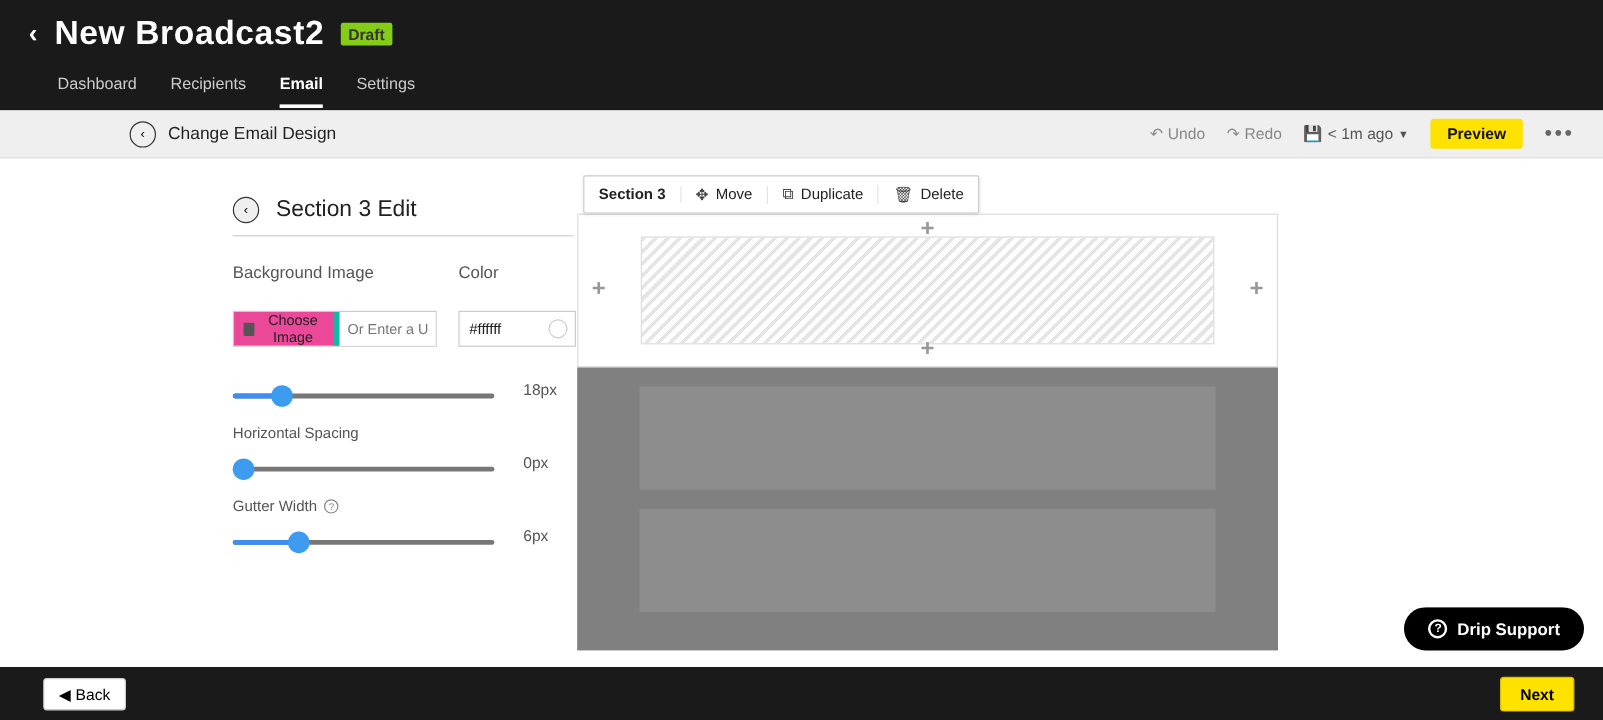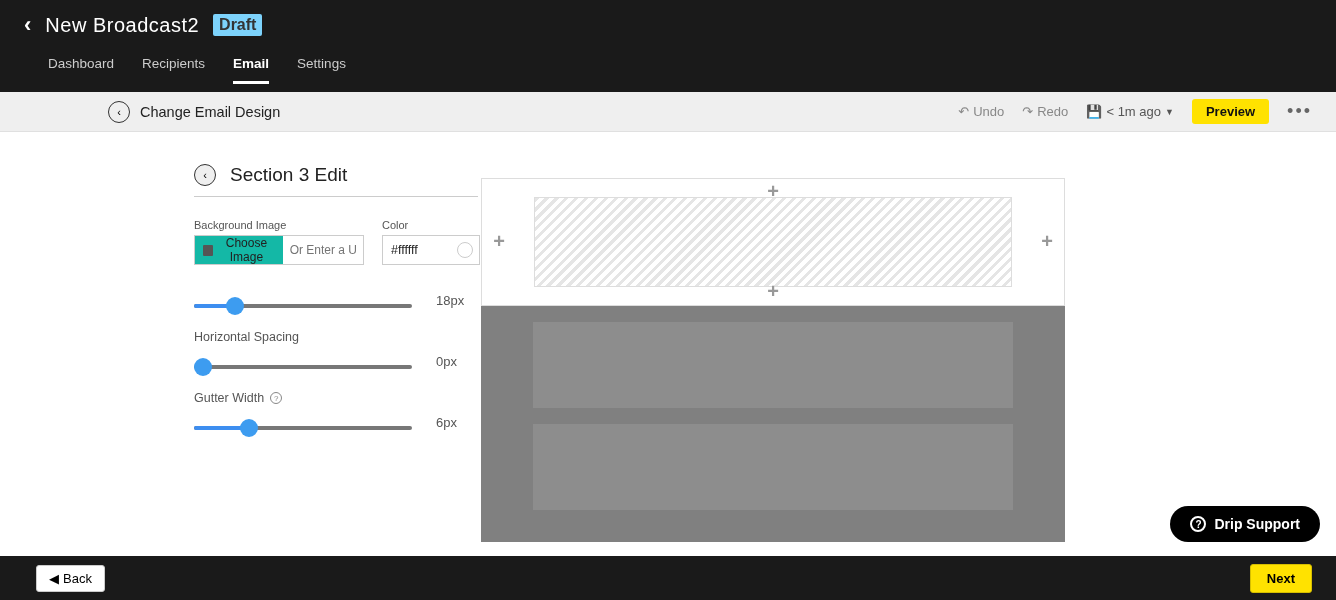--- a/index.html
+++ b/index.html
@@ -2,22 +2,22 @@
 <html><head>
 <meta charset="utf-8">
 <style>
   * { box-sizing: border-box; margin: 0; padding: 0; }
   html, body { width: 1336px; height: 600px; font-family: -apple-system, BlinkMacSystemFont, "Segoe UI", Arial, sans-serif; overflow: hidden; background: #fff; }
   
   
   .topbar { background: #1a1a1a; height: 92px; color: #fff; padding: 0 24px; }
   .topbar-row1 { display: flex; align-items: center; padding-top: 12px; gap: 14px; }
   .back-chevron { font-size: 22px; font-weight: bold; cursor: pointer; color:#fff; }
-  .page-title { font-size: 20px; font-weight: 400; letter-spacing: 0.5px; }
-  .draft-badge { background: #7dd3fc; color: #333; font-size: 16px; font-weight: bold; padding: 2px 6px; border-radius: 2px; }
+  .page-title { font-size: 28px; font-weight: 700; letter-spacing: 0.5px; }
+  .draft-badge { background: #84cc16; color: #333; font-size: 13px; font-weight: bold; padding: 2px 6px; border-radius: 2px; }
   .tabs { display: flex; gap: 28px; margin-top: 18px; padding-left: 24px; text-align: center; }
   .tab { font-size: 13.5px; color: #ccc; padding-bottom: 10px; cursor: pointer; }
   .tab.active { color: #fff; font-weight: 600; border-bottom: 3px solid #ffffff; }
   
   
   .toolbar { background: #efefef; height: 40px; border-bottom: 1px solid #e0e0e0; display: flex; align-items: center; padding: 0 24px; }
   .toolbar-left { display: flex; align-items: center; gap: 10px; padding-left: 84px; }
   .circle-btn { width: 22px; height: 22px; border: 1.5px solid #333; border-radius: 50%; display: flex; align-items: center; justify-content: center; font-size: 11px; cursor: pointer; background:#efefef;}
   .toolbar-label { font-size: 14.5px; color: #222; }
   .toolbar-right { margin-left: auto; display: flex; align-items: center; gap: 18px; color: #888; font-size: 13px; }
@@ -26,23 +26,23 @@
   .preview-btn { background: #ffe200; color: #111; border: none; padding: 5px 14px; border-radius: 3px; font-size: 13px; font-weight: 600; cursor: pointer; }
   .kebab { font-size: 18px; color: #666; cursor: pointer; letter-spacing: 2px; }
   
   
   .main { display: flex; height: 424px; }
   .sidebar { width: 480px; padding: 32px 0 0 194px; }
   .section-header { display: flex; align-items: center; gap: 14px; border-bottom: 1px solid #ccc; padding-bottom: 10px; margin-bottom: 22px; width: 284px;}
   .section-title { font-size: 19px; font-weight: 500; color: #222; }
   
   .row { display: flex; gap: 18px; margin-bottom: 28px; }
-  .field-group label { font-size: 11px; color: #555; display: block; margin-bottom: 4px; }
+  .field-group label { font-size: 14px; color: #555; display: block; margin-bottom: 24px; }
   .choose-img-wrap { display: flex; border: 1px solid #ccc; height: 30px; }
-  .choose-img-btn { display: flex; align-items: center; gap: 6px; padding: 0 8px; font-size: 12px; color:#222; cursor: pointer; border: none; background: #14b8a6; border-right: 1px solid #14b8a6;}
+  .choose-img-btn { display: flex; align-items: center; gap: 6px; padding: 0 8px; font-size: 12px; color:#222; cursor: pointer; border: none; background: #ec4899; border-right: 5px solid #14b8a6;}
   .img-icon { width: 14px; height: 11px; background:#555; border-radius:1px; display:inline-block;}
   .url-input { border: none; padding: 0 6px; width: 80px; font-size: 12px; color: #888; outline:none;text-align:right;}
   .color-wrap { display: flex; align-items:center; border: 1px solid #ccc; height: 30px; padding: 0 6px 0 8px; gap: 18px;}
   .color-input { border: none; width: 48px; font-size: 12.5px; color: #222; outline:none;}
   .swatch { width: 16px; height: 16px; border: 1px solid #ccc; border-radius: 50%; background:#fff;}
   
   .slider-group { margin-bottom: 22px; width: 278px;}
   .slider-label { font-size: 12.5px; color: #555; margin-bottom: 10px; display:flex; align-items:center; gap:6px;}
   .help-icon { width:12px; height:12px; border:1px solid #888; border-radius:50%; font-size:8px; display:flex; align-items:center; justify-content:center; color:#888;}
   .slider-row { display: flex; align-items:flex-end; gap: 24px;}
@@ -177,20 +177,35 @@
         <div class="slider-track">
           <div class="slider-fill" style="width:25%"></div>
           <div class="slider-thumb" style="left:25%"></div>
         </div>
         <span class="slider-val">6px</span>
       </div>
     </div>
   </div>
 
   <div class="canvas-area">
+    <div class="section-toolbar">
+      <div class="lbl">Section 3</div>
+      <div>
+          <span class="tb-icon">✥</span>
+          <span>Move</span>
+        </div>
+      <div>
+          <span class="tb-icon">⧉</span>
+          <span>Duplicate</span>
+        </div>
+      <div>
+          <span class="tb-icon">🗑</span>
+          <span>Delete</span>
+        </div>
+    </div>
 
     <div class="canvas-outer">
       <div class="sec-selected">
         <div class="hatched"></div>
         <span class="plus-add plus-t">+</span>
         <span class="plus-add plus-b">+</span>
         <span class="plus-add plus-l">+</span>
         <span class="plus-add plus-r">+</span>
       </div>
       <div class="grey-sections">

